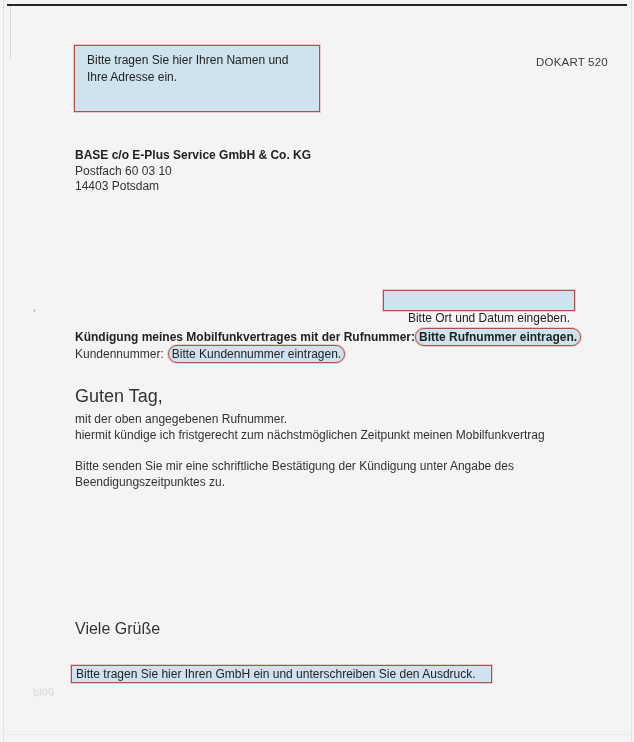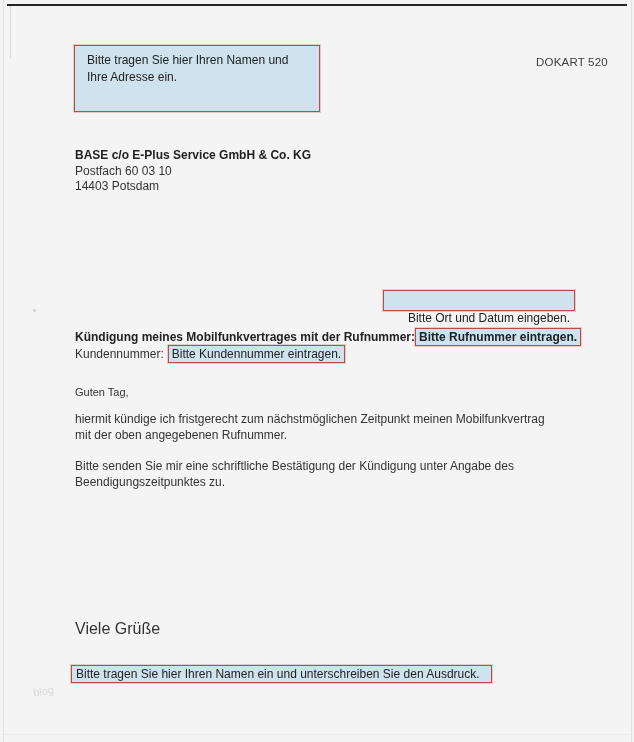--- a/index.html
+++ b/index.html
@@ -46,29 +46,29 @@
     font-size:12px; line-height:16px;
     text-align:right; padding:19px 4px 0 0;
   }
 
   .subject-row {
     position:absolute; left:75px; top:328px;
     display:flex; align-items:center; 
     font-size:12px; font-weight:bold; color:#222; white-space:nowrap;
   }
   .subject-row .field,
-  .customer-row .field { padding:1px 3px; display:inline-block; }
+  .customer-row .field { padding:1px 3px; display:inline-block;border-radius:9px; }
 
   .customer-row {
     position:absolute; left:75px; top:345px;
     display:flex; align-items:center; gap:4px;
     font-size:12px; color:#333; white-space:nowrap;
   }
 
-  .salutation { position:absolute; left:75px; top:386px; font-size:11px; }
+  .salutation { position:absolute; left:75px; top:386px; font-size:18px; }
   .para { position:absolute; left:75px; font-size:12px; line-height:15.5px; }
   .para-1 { top:412px; }
   .para-2 { top:459px; }
   .closing { position:absolute; left:75px; top:620px; font-size:16px; }
 
   .signature-field {
     position:absolute; left:71px; top:665px;
     width:421px; height:18px;
     font-size:12px; line-height:15px;
     padding:1px 0 0 4px; white-space:nowrap;
@@ -112,28 +112,28 @@
   </div>
 
   <div class="customer-row">
     <span>Kundennummer:</span>
     <span class="field">Bitte Kundennummer eintragen.</span>
   </div>
 
   <div class="salutation">Guten Tag,</div>
 
   <div class="para para-1">
+    <div>mit der oben angegebenen Rufnummer.</div>
     <div>hiermit kündige ich fristgerecht zum nächstmöglichen Zeitpunkt meinen Mobilfunkvertrag</div>
-    <div>mit der oben angegebenen Rufnummer.</div>
   </div>
 
   <div class="para para-2">
     <div>Bitte senden Sie mir eine schriftliche Bestätigung der Kündigung unter Angabe des</div>
     <div>Beendigungszeitpunktes zu.</div>
   </div>
 
   <div class="closing">Viele Grüße</div>
 
-  <div class="field signature-field">Bitte tragen Sie hier Ihren Namen ein und unterschreiben Sie den Ausdruck.</div>
+  <div class="field signature-field">Bitte tragen Sie hier Ihren GmbH ein und unterschreiben Sie den Ausdruck.</div>
 
   <div class="watermark">blog</div>
 
 </div>
 
 </body></html>

